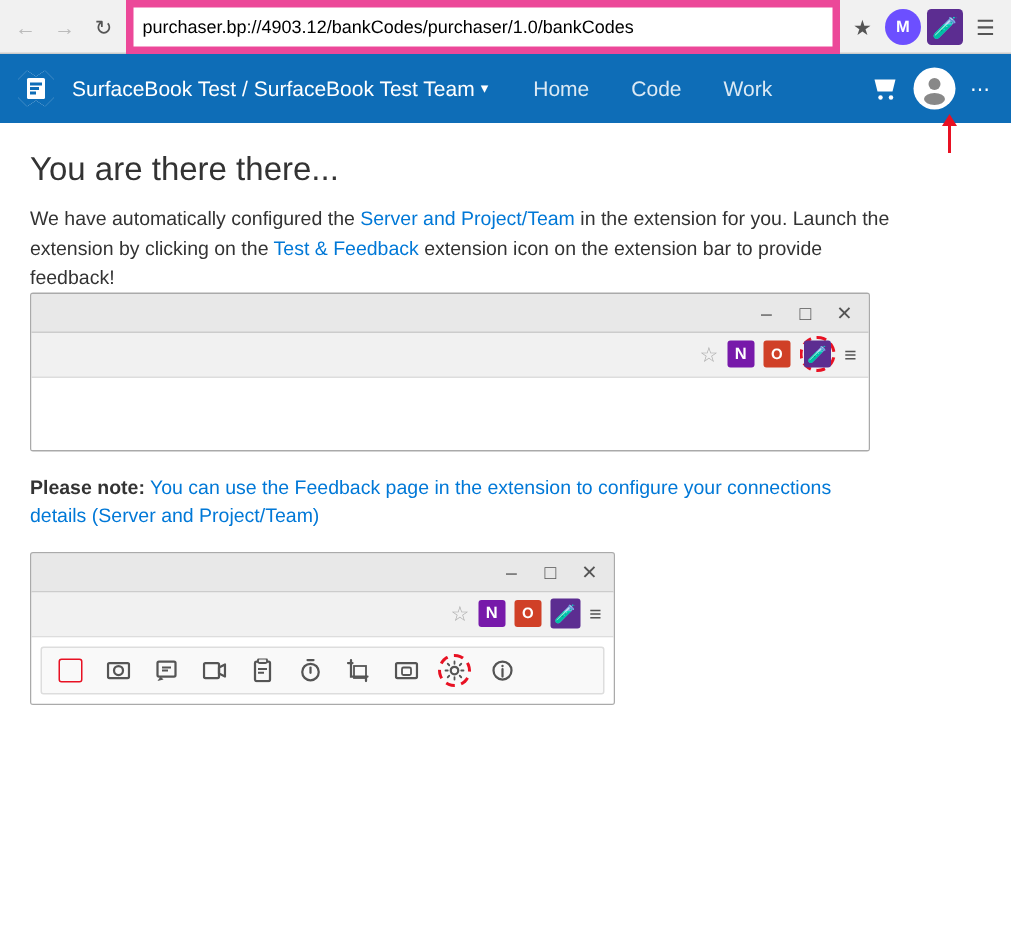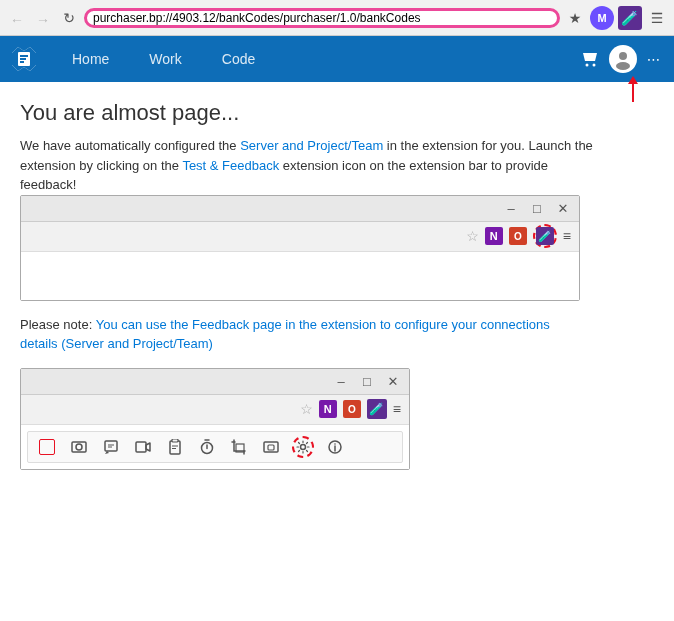--- a/index.html
+++ b/index.html
@@ -17,23 +17,23 @@
     }
     .nav-btn {
       width: 22px; height: 22px;
       background: none; border: none; cursor: pointer;
       display: flex; align-items: center; justify-content: center;
       color: #555; font-size: 14px;
     }
     .nav-btn:disabled { color: #bbb; cursor: default; }
     .address-bar {
       flex: 1;
-      height: 20px;
-      border: 3px solid #ec4899;
-      border-radius: 12px;
+      height: 36px;
+      border: 5px solid #ec4899;
+      border-radius: 0;
       padding: 0 6px;
       font-size: 12px;
       background: #fff;
     }
     .browser-action-btn {
       width: 22px; height: 22px;
       background: none; border: none; cursor: pointer;
       display: flex; align-items: center; justify-content: center;
       color: #555; font-size: 14px;
     }
@@ -73,21 +73,21 @@
     .vsts-project {
       color: #fff;
       font-size: 14px;
       font-weight: 500;
       display: flex; align-items: center; gap: 4px;
       cursor: pointer;
     }
     .vsts-project .chevron { font-size: 10px; }
     .vsts-nav-links {
       display: flex;
-      gap: 12px;
+      gap: 0;
       margin-left: 10px;
     }
     .vsts-nav-link {
       color: rgba(255,255,255,0.85);
       text-decoration: none;
       padding: 0 14px;
       height: 46px;
       display: flex; align-items: center;
       font-size: 14px;
       cursor: pointer;
@@ -183,21 +183,21 @@
     
     .note-section {
       margin-bottom: 14px;
       max-width: 560px;
     }
     .note-text {
       font-size: 13px;
       color: #333;
       line-height: 1.5;
     }
-    .note-text strong { font-weight: 400; text-align: center; }
+    .note-text strong { font-weight: 700; text-align: center; }
     .note-text span.note-link { color: #0078d7; }
 
     
     .ext-panel {
       border: 1px solid #aaa;
       border-radius: 2px;
       max-width: 390px;
       background: #fff;
     }
     .ext-panel-titlebar {
@@ -285,24 +285,28 @@
 
   <div class="vsts-nav" style="position:relative;">
     <div class="vsts-logo">
       <svg viewBox="0 0 24 24" fill="none" xmlns="http://www.w3.org/2000/svg">
         <path d="M0 6l6-6 6 4 6-4 6 6v12l-6 6-6-4-6 4L0 18V6z" fill="white"></path>
         <path d="M6 0L0 6v12l6 6 6-4 6 4 6-6V6l-6-6-6 4L6 0z" fill="#0e6db7"></path>
         <rect x="6" y="5" width="12" height="14" rx="1" fill="white"></rect>
         <path d="M8 8h8v2H8zm0 3h6v2H8zm0 3h4v2H8z" fill="#0e6db7"></path>
       </svg>
     </div>
+    <div class="vsts-project">
+      <span>SurfaceBook Test / SurfaceBook Test Team</span>
+      <span class="chevron">▾</span>
+    </div>
     <div class="vsts-nav-links">
       <a class="vsts-nav-link">Home</a>
+      <a class="vsts-nav-link">Code</a>
       <a class="vsts-nav-link">Work</a>
-      <a class="vsts-nav-link">Code</a>
     </div>
     <div class="vsts-spacer"></div>
     <button class="vsts-action-btn">
       <svg width="18" height="18" viewBox="0 0 18 18" fill="white">
           <path d="M2 3h14l-2 8H4L2 3z"></path>
           <circle cx="6" cy="15" r="1.5" fill="white"></circle>
           <circle cx="13" cy="15" r="1.5" fill="white"></circle>
         </svg>
     </button>
     <div class="vsts-user-avatar">
@@ -313,21 +317,21 @@
     </div>
     <button class="vsts-action-btn">⋯</button>
 
     <div style="position:absolute; right: 40px; top: 46px; width: 2px; height: 20px; background:#e81123; z-index:200;">
       <div style="position:absolute; top:-6px; left:-4px; width:0; height:0; border-left:5px solid transparent; border-right:5px solid transparent; border-bottom:8px solid #e81123;"></div>
     </div>
   </div>
 
   <div class="main-content">
 
-    <div class="main-title">You are almost page...</div>
+    <div class="main-title">You are there there...</div>
 
     <p class="main-desc">
       We have automatically configured the <span class="highlight">Server and Project/Team</span> in the extension for you. Launch the extension by clicking on the <span class="highlight">Test &amp; Feedback</span> extension icon on the extension bar to provide feedback!
     </p>
 
     <div class="mini-browser">
       <div class="mini-browser-titlebar">
         <span class="tb-btn">–</span>
         <span class="tb-btn">□</span>
         <span class="tb-btn">✕</span>

